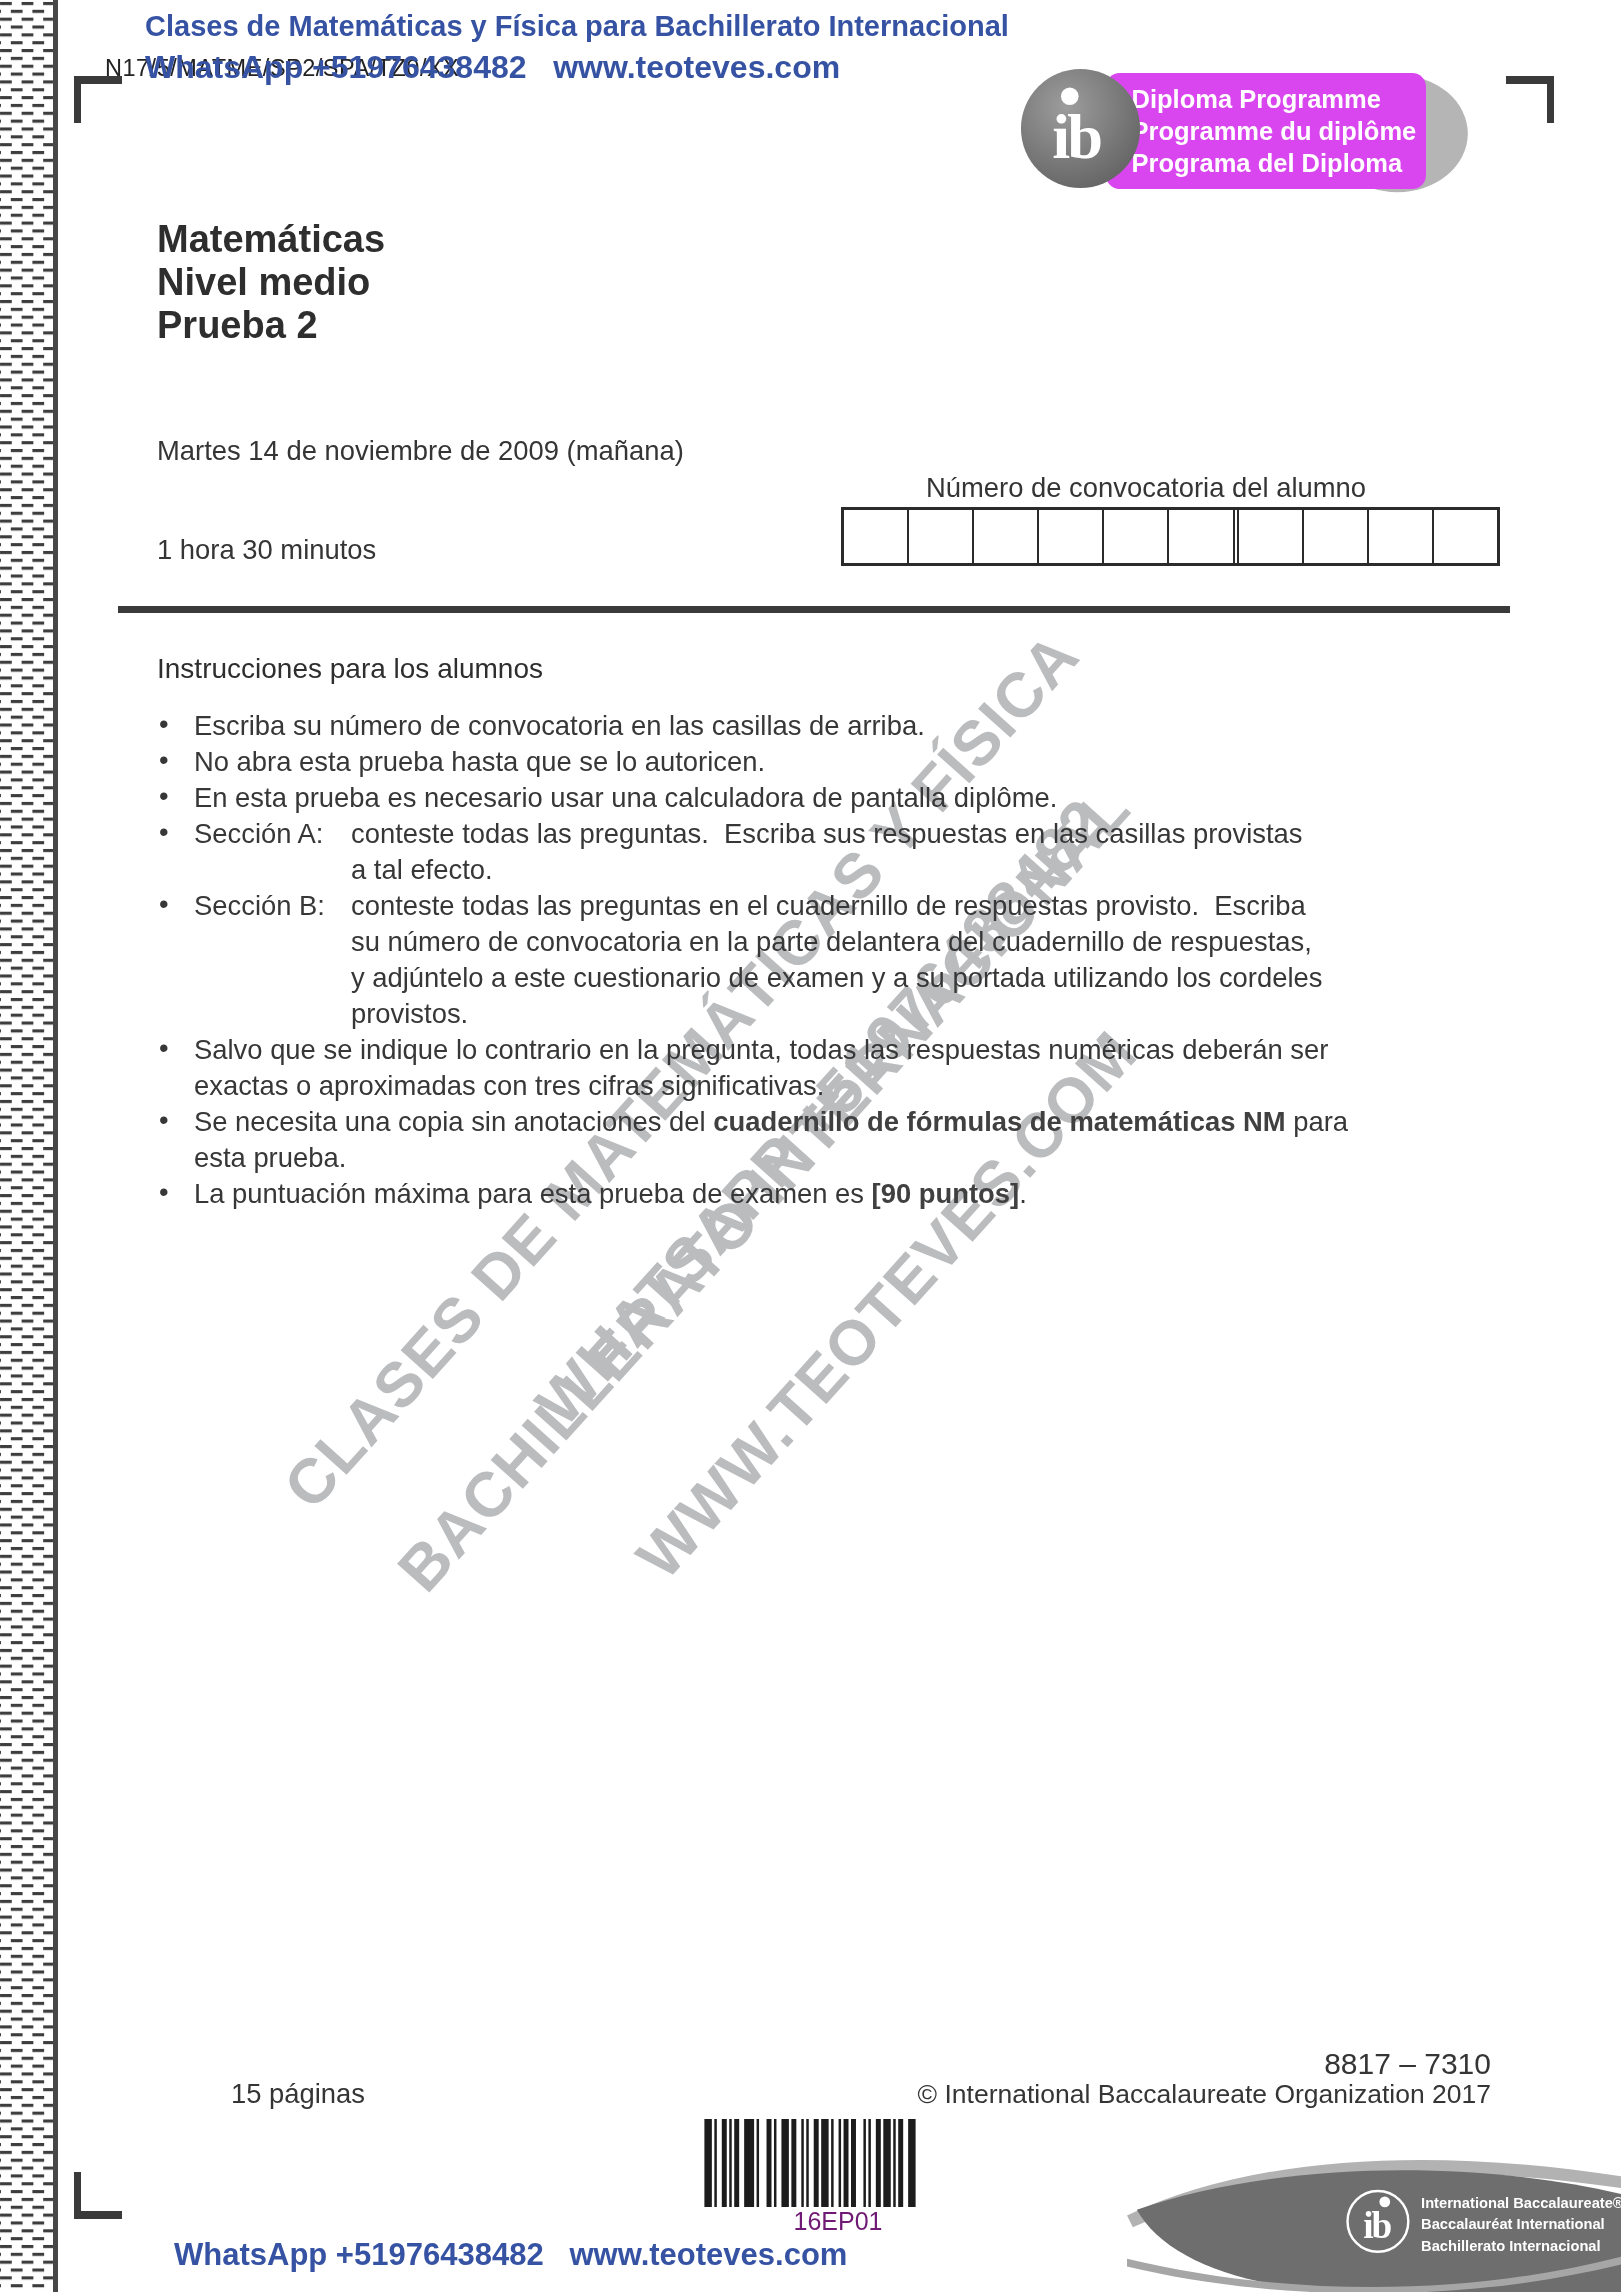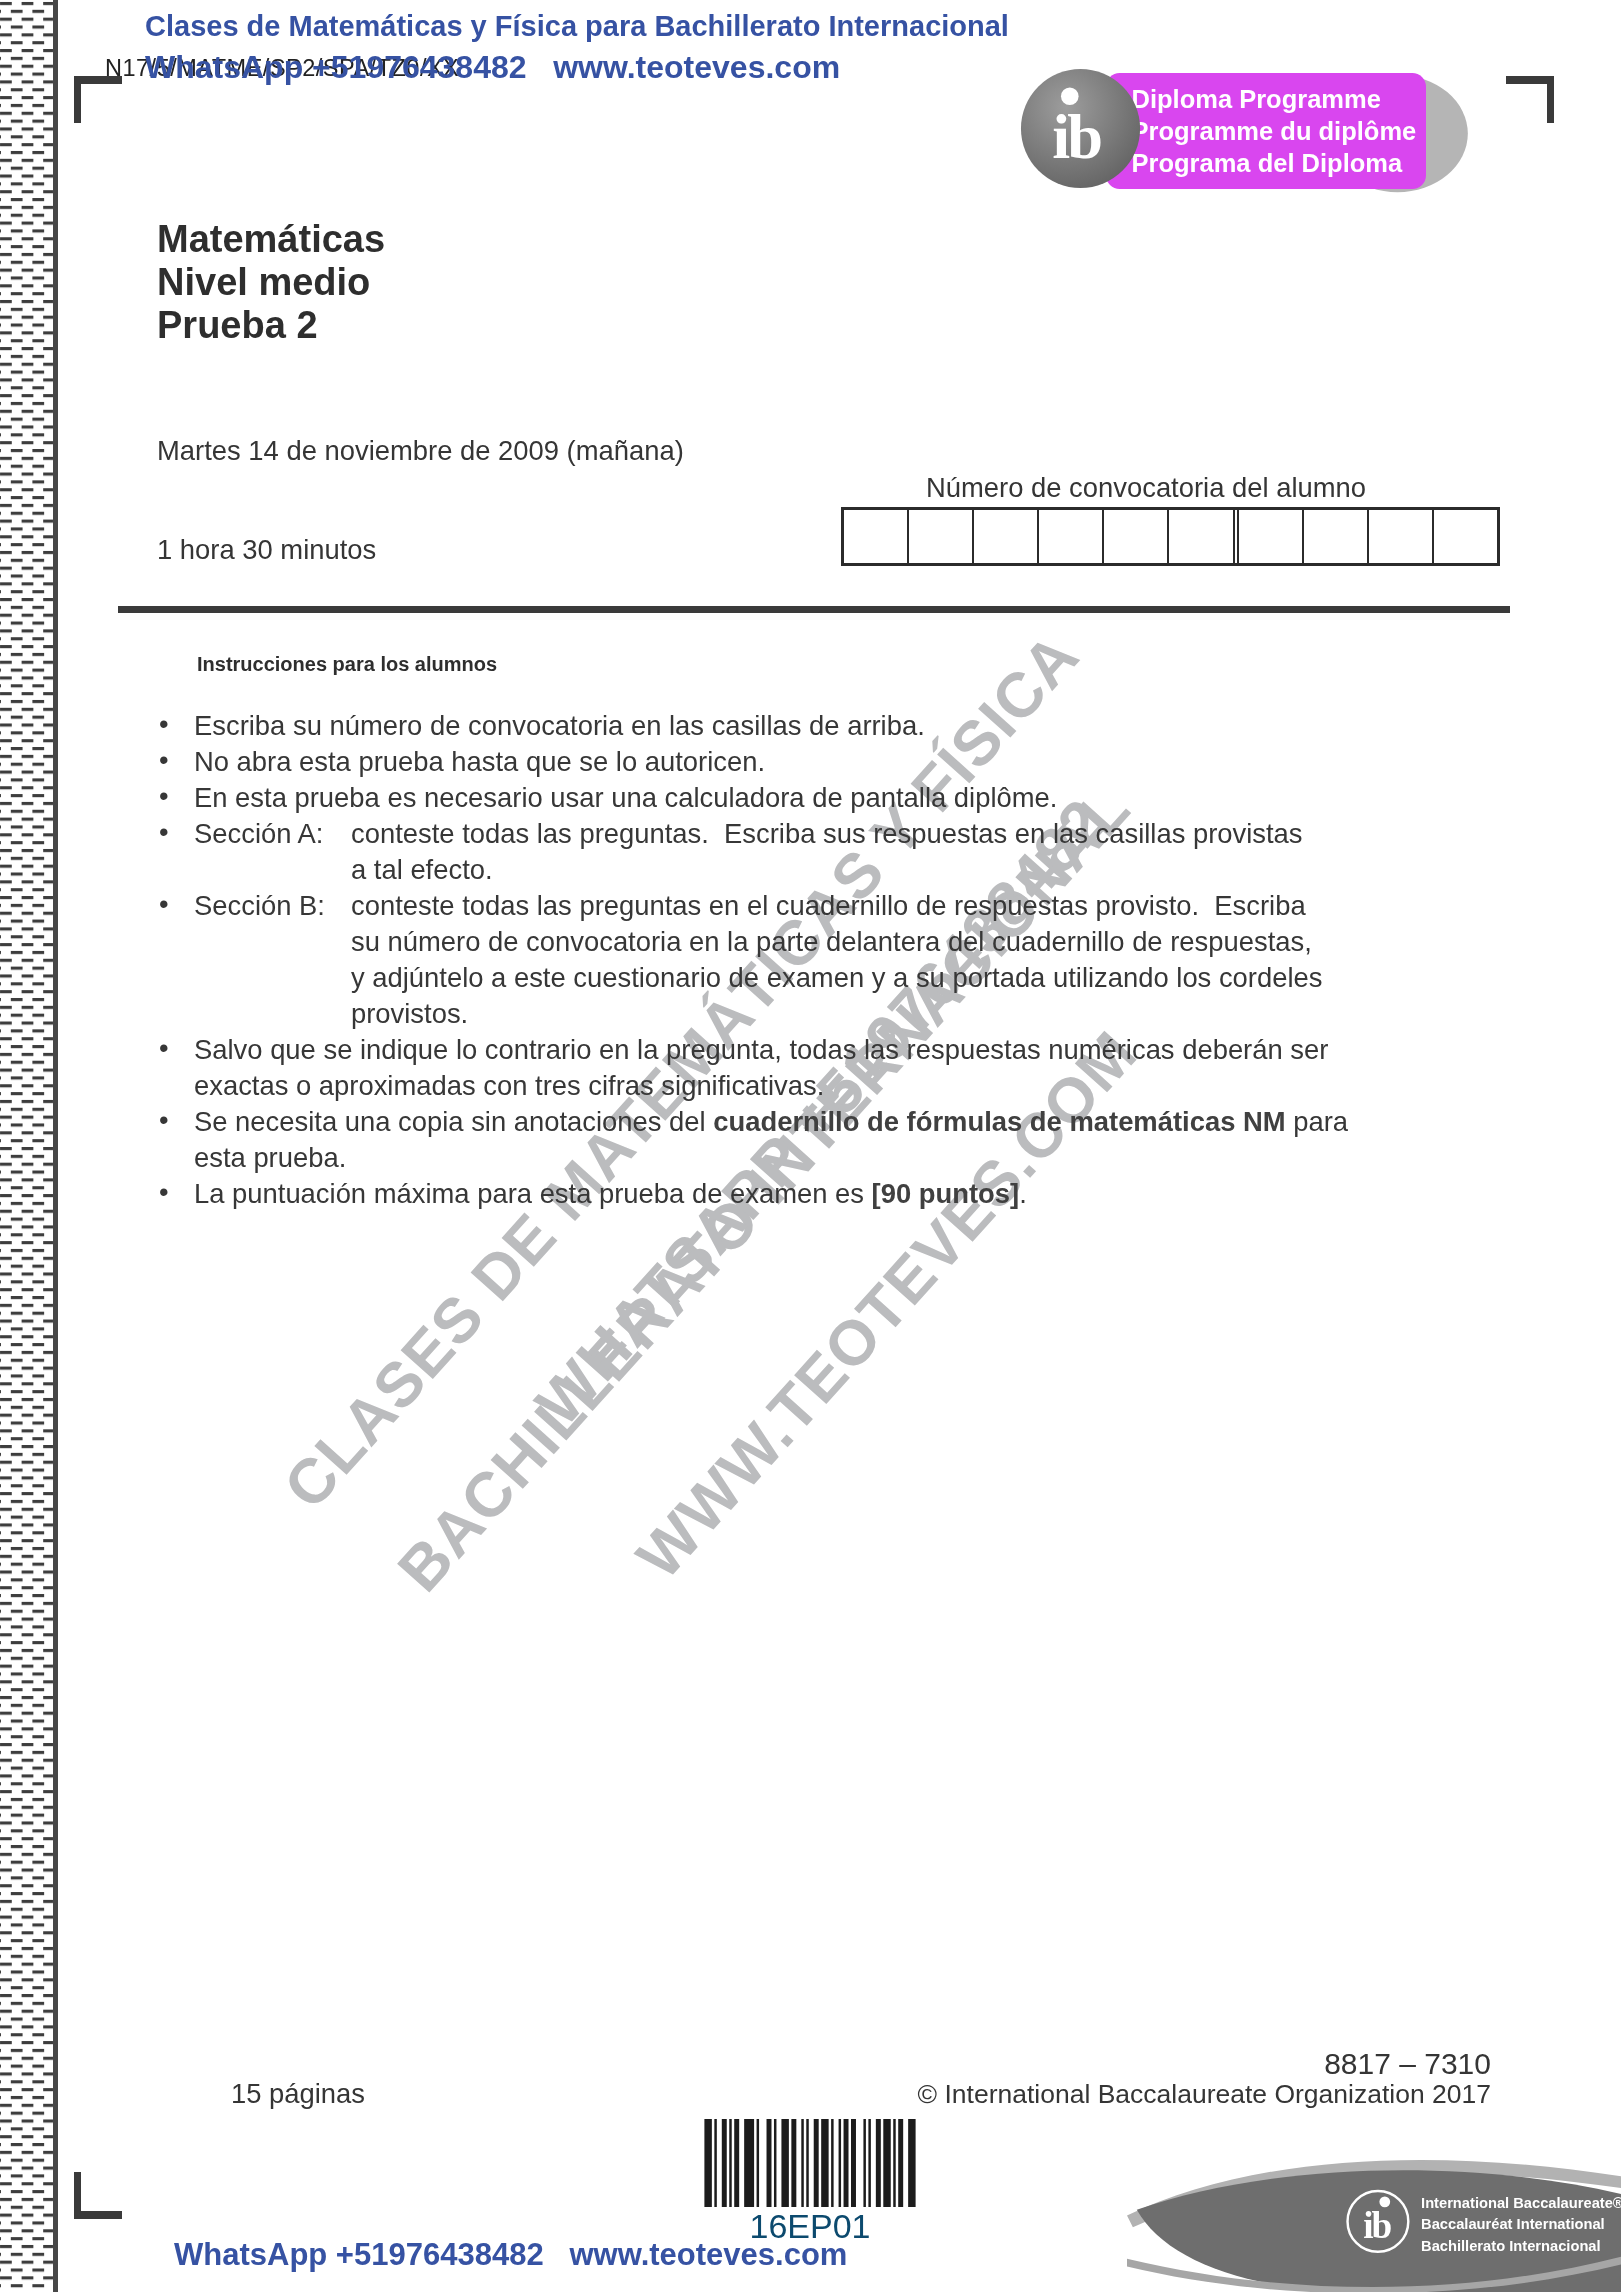--- a/index.html
+++ b/index.html
@@ -35,21 +35,21 @@
   .duration{left:157px;top:534px;font-size:27.4px;}
   .cand-label{left:926px;top:472px;font-size:27.4px;}
   .cand-grid{position:absolute;left:841px;top:507px;width:659px;height:59px;
              border:3.9px solid #2b2b2b;display:flex;box-sizing:border-box;}
   .cand-cell{flex:1;border-right:2.9px solid #2b2b2b;}
   .cand-cell:last-child{border-right:none;}
   .cand-cell.dbl{border-right:6.9px double #2b2b2b;}
   .hr{position:absolute;left:118px;top:606px;width:1392px;height:6.9px;background:#3a3a3a;}
 
   
-  .instr-head{left:157px;top:653px;font-size:20px;font-weight:bold;color:#2e2e2e;margin-left:40px;}
+  .instr-head{left:157px;top:653px;font-size:28px;font-weight:normal;color:#2e2e2e;}
   .instr-list{position:absolute;left:157px;top:708px;width:1362px;font-size:27.4px;line-height:36px;color:#373737;}
   .brow{position:relative;padding-left:37px;}
   .bdot{position:absolute;left:2px;top:-2px;}
   .bline{white-space:pre;}
   .blabel{display:inline-block;width:157px;}
   .bindent{padding-left:157px;}
   .instr-list b{font-weight:bold;color:#404040;margin-top:24px;}
 
   
   .wm{position:absolute;font-weight:bold;color:#bbbcbe;font-size:63px;letter-spacing:1px;
@@ -58,21 +58,21 @@
   .wm2{left:437px;top:1533px;}
   .wm3{left:575px;top:1367px;}
   .wm4{left:676px;top:1520px;}
   .fg{z-index:2;}
 
   
   .doc-number{top:2047px;right:130px;left:auto;font-size:30px;text-align:center;}
   .pages{left:231px;top:2078px;font-size:27.4px;}
   .copyright{top:2079px;right:130px;left:auto;font-size:26.5px;text-align:right;}
   .barcode{position:absolute;left:704px;top:2119px;}
-  .barcode-label{left:704px;top:2207px;width:212px;font-size:34px;text-align:center;color:#0c4a6e;}
+  .barcode-label{left:732px;top:2207px;width:212px;font-size:25px;text-align:center;color:#701a75;}
   .swoosh{position:absolute;left:1127px;top:2143px;}
   .footer-promo{left:174px;top:2237px;font-size:31px;}
 </style>
 </head>
 <body>
 
 <div class="page">
 
   <svg class="abs" style="left:0;top:0" width="53" height="2293" viewBox="0 0 54 2339">
     <defs>

